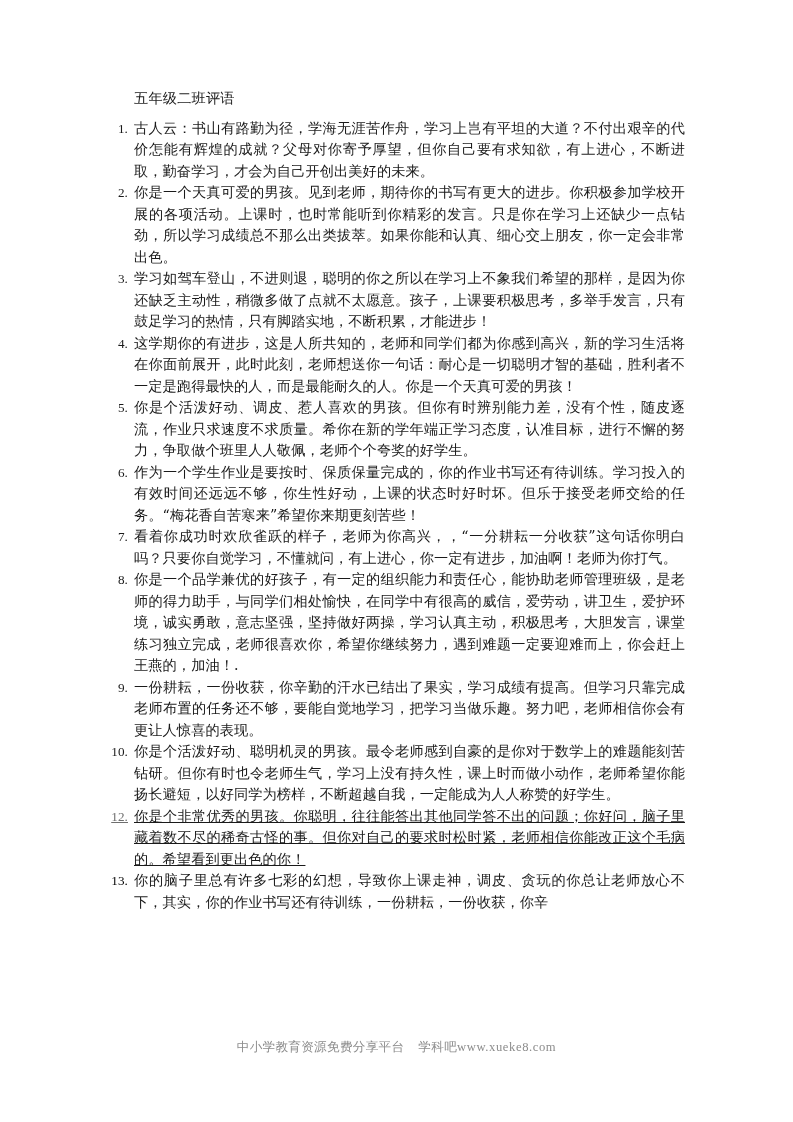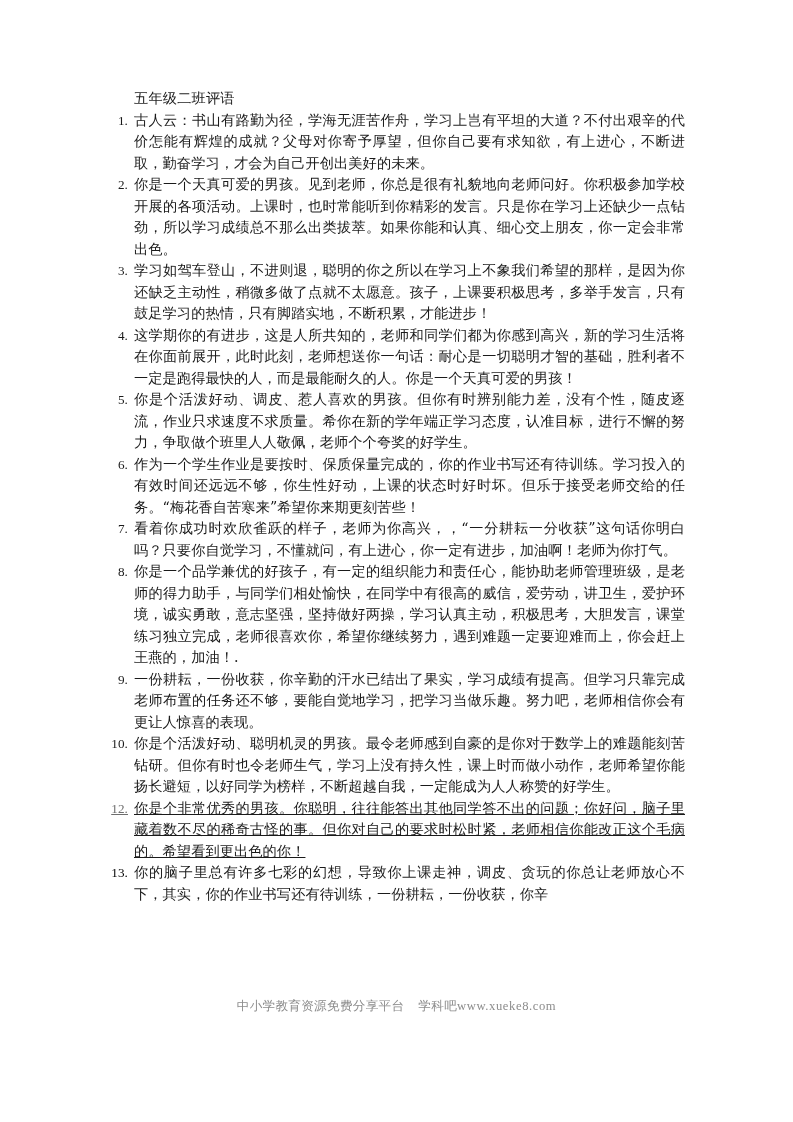--- a/index.html
+++ b/index.html
@@ -22,21 +22,21 @@
     position: absolute;
     left: 111px;
     top: 88px;
     width: 574px;
   }
   .doc-title {
     font-size: 14.2px;
     line-height: 21.5px;
     color: #1a1a1a;
     letter-spacing: 0.2px;
-    margin: 0 0 0 23px;
+    margin: 0 0 8px 23px;
     font-weight: normal;
     white-space: nowrap;
   }
   ol.list {
     list-style: none;
     margin: 0;
     padding: 0;
   }
   ol.list > li {
     position: relative;
@@ -64,21 +64,21 @@
     display: block;
   }
   
   li.fade, li.fade .num { color: #8d8d8d; }
   li.fade2, li.fade2 .num { color: #6e6e6e; text-decoration: underline; }
   li.fade3, li.fade3 .num { color: #000000; }
 
   .footer {
     position: absolute;
     left: 0;
-    top: 997px;
+    top: 1038px;
     width: 793px;
     text-align: center;
     font-size: 12.6px;
     line-height: 18px;
     color: #8c8c8c;
     letter-spacing: 0.3px;
     white-space: nowrap;
   }
   .footer .url {
     font-family: "Liberation Serif", "DejaVu Serif", serif;
@@ -95,21 +95,21 @@
 
     <div class="doc-title">五年级二班评语</div>
 
     <ol class="list">
       <li>
         <span class="num">1.</span>
         <span class="body">古人云：书山有路勤为径，学海无涯苦作舟，学习上岂有平坦的大道？不付出艰辛的代价怎能有辉煌的成就？父母对你寄予厚望，但你自己要有求知欲，有上进心，不断进取，勤奋学习，才会为自己开创出美好的未来。</span>
       </li>
       <li>
         <span class="num">2.</span>
-        <span class="body">你是一个天真可爱的男孩。见到老师，你总是很有礼貌地向老师问好。你积极参加学校开展的各项活动。上课时，也时常能听到你精彩的发言。只是你在学习上还缺少一点钻劲，所以学习成绩总不那么出类拔萃。如果你能和认真、细心交上朋友，你一定会非常出色。</span>
+        <span class="body">你是一个天真可爱的男孩。见到老师，期待你的书写有更大的进步。你积极参加学校开展的各项活动。上课时，也时常能听到你精彩的发言。只是你在学习上还缺少一点钻劲，所以学习成绩总不那么出类拔萃。如果你能和认真、细心交上朋友，你一定会非常出色。</span>
       </li>
       <li>
         <span class="num">3.</span>
         <span class="body"> 学习如驾车登山，不进则退，聪明的你之所以在学习上不象我们希望的那样，是因为你还缺乏主动性，稍微多做了点就不太愿意。孩子，上课要积极思考，多举手发言，只有鼓足学习的热情，只有脚踏实地，不断积累，才能进步！</span>
       </li>
       <li>
         <span class="num">4.</span>
         <span class="body">这学期你的有进步，这是人所共知的，老师和同学们都为你感到高兴，新的学习生活将在你面前展开，此时此刻，老师想送你一句话：耐心是一切聪明才智的基础，胜利者不一定是跑得最快的人，而是最能耐久的人。你是一个天真可爱的男孩！</span>
       </li>
       <li>

